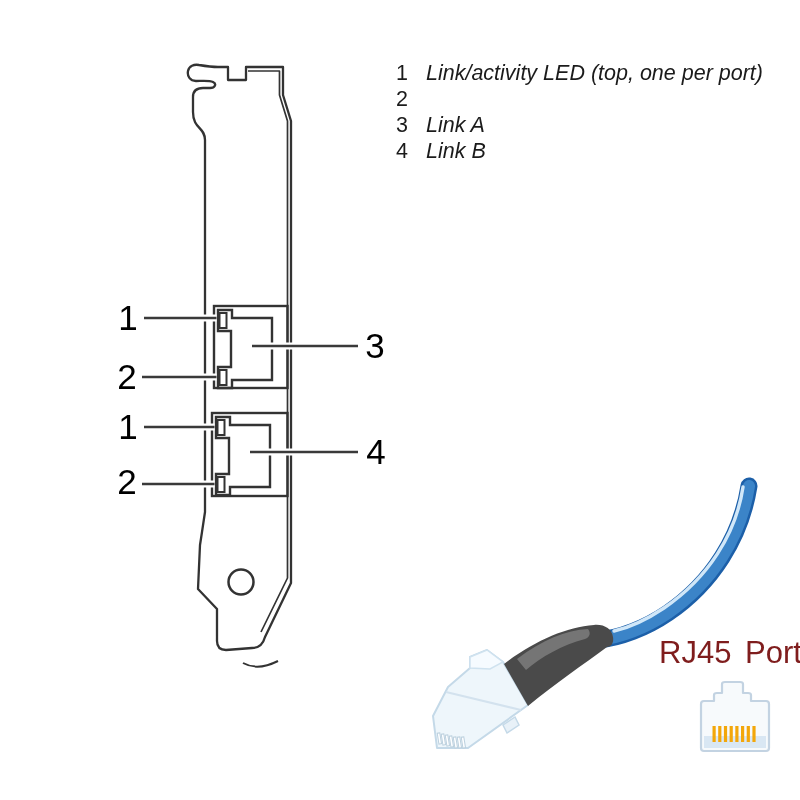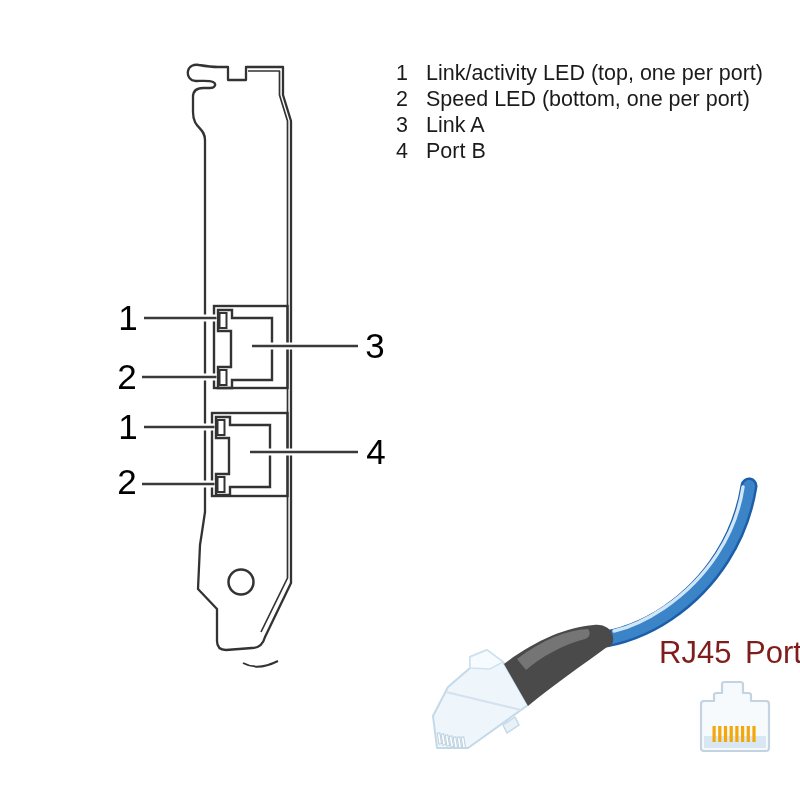--- a/index.html
+++ b/index.html
@@ -7,21 +7,21 @@
     position:relative;width:800px;height:800px;background:#ffffff;overflow:hidden;
     font-family:"Liberation Sans", sans-serif;
   }
   .diagram-svg{position:absolute;left:0;top:0;}
   .legend{
     position:absolute;left:396px;top:61px;
     font-size:21.5px;line-height:25.9px;color:#1b1b1b;
   }
   .legend-row{display:flex;}
   .lg-num{width:30px;flex:0 0 30px;}
-  .lg-text{white-space:nowrap;}
+  .lg-text{white-space:nowrap;font-style:italic;}
   .rj45-label{
     position:absolute;left:659px;top:635px;
     font-size:31px;color:#7f1d1d;word-spacing:5px;white-space:nowrap;
   }
   .callout-num{font-family:"Liberation Sans",sans-serif;font-size:35px;fill:#000;}
 </style>
 </head>
 <body>
 
 <div class="canvas">
@@ -161,27 +161,26 @@
     </g>
   </svg>
 
   <div class="legend">
     <div class="legend-row">
       <span class="lg-num">1</span>
       <span class="lg-text">Link/activity LED (top, one per port)</span>
     </div>
     <div class="legend-row">
       <span class="lg-num">2</span>
-      <span class="lg-text">Speed LED (bottom, one per port)</span>
     </div>
     <div class="legend-row">
       <span class="lg-num">3</span>
       <span class="lg-text">Link A</span>
     </div>
     <div class="legend-row">
       <span class="lg-num">4</span>
-      <span class="lg-text">Port B</span>
+      <span class="lg-text">Link B</span>
     </div>
   </div>
 
   <div class="rj45-label">RJ45 Port</div>
 
 </div>
 
 </body></html>

